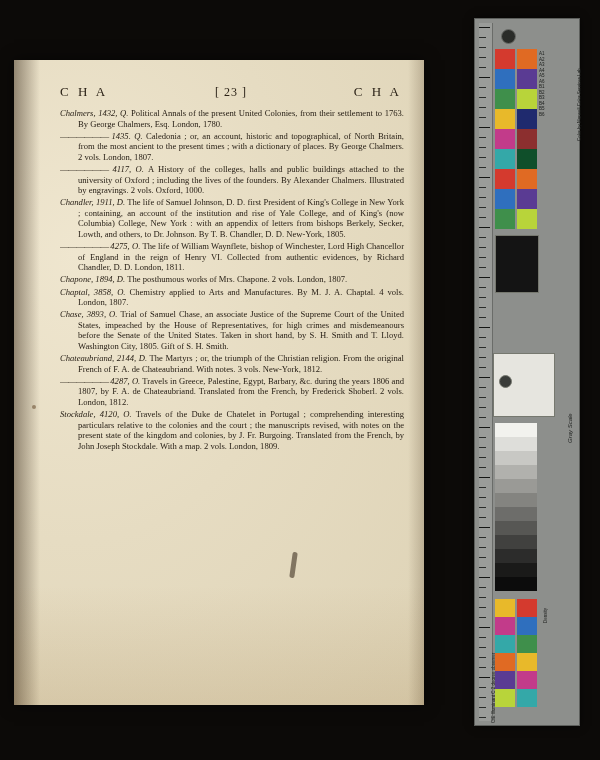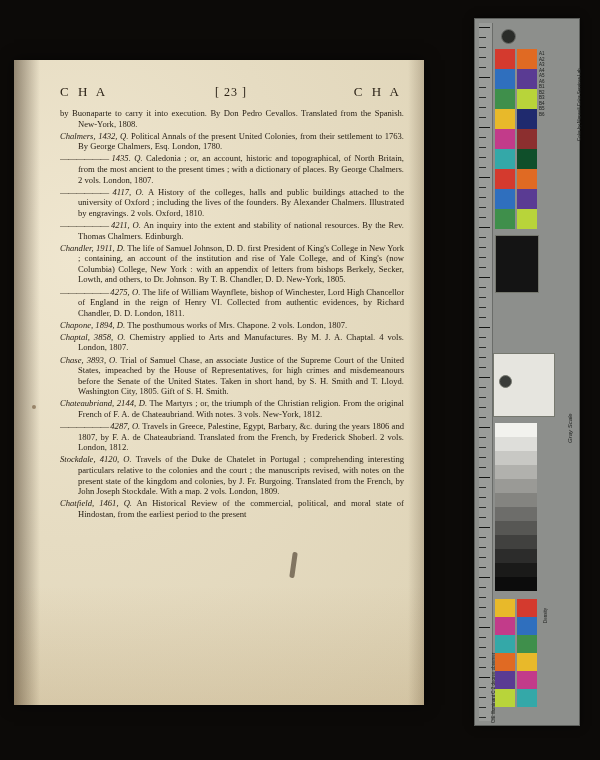--- a/index.html
+++ b/index.html
@@ -220,44 +220,37 @@
     <div id="ink-dot"></div>
 
     <div id="running-head">
       <span>C H A</span>
       <span class="rh-center">[  23  ]</span>
       <span>C H A</span>
     </div>
 
     <div id="text-column">
 
-      <div class="entry">
-        <span class="lead">by Buonaparte to carry it into execution.  By Don Pedro Cevallos.  Translated from the Spanish.  New-York, 1808.</span>
-      </div>
 
       <div class="entry">
         <span class="lead author">Chalmers,</span>
         <span class="author">1432, Q.</span>
         <span>Political Annals of the present United Colonies, from their settlement to 1763.  By George Chalmers, Esq.  London, 1780.</span>
       </div>
 
       <div class="dashentry">
         <span class="dash">——————&nbsp;</span><span class="author">1435. Q.</span>
         <span>Caledonia ; or, an account, historic and topographical, of North Britain, from the most ancient to the present times ; with a dictionary of places.  By George Chalmers.  2 vols.  London, 1807.</span>
       </div>
 
       <div class="dashentry">
         <span class="dash">——————&nbsp;</span><span class="author">4117, O.</span>
-        <span>A History of the colleges, halls and public buildings attached to the university of Oxford ; including the lives of the founders.  By Alexander Chalmers.  Illustrated by engravings.  2 vols.  Oxford, 1810.</span>
-      </div>
-
-      <div class="dashentry">
-        <span class="dash">——————&nbsp;</span><span class="author">4211, O.</span>
-        <span>An inquiry into the extent and stability of national resources.  By the Rev. Thomas Chalmers.  Edinburgh.</span>
-      </div>
+        <span>A History of the colleges, halls and public buildings attached to the university of Oxford ; including the lives of the founders.  By Alexander Chalmers.  Illustrated by engravings.  2 vols.  Oxford, 1000.</span>
+      </div>
+
 
       <div class="entry">
         <span class="lead author">Chandler,</span>
         <span class="author">1911, D.</span>
         <span>The life of Samuel Johnson, D. D. first President of King's College in New York ; containing, an account of the institution and rise of Yale College, and of King's (now Columbia) College, New York : with an appendix of letters from bishops Berkely, Secker, Lowth, and others, to Dr. Johnson.  By T. B. Chandler, D. D.  New-York, 1805.</span>
       </div>
 
       <div class="dashentry">
         <span class="dash">——————&nbsp;</span><span class="author">4275, O.</span>
         <span>The life of William Waynflete, bishop of Winchester, Lord High Chancellor of England in the reign of Henry VI.  Collected from authentic evidences, by Richard Chandler, D. D.  London, 1811.</span>
@@ -292,25 +285,20 @@
         <span class="dash">——————&nbsp;</span><span class="author">4287, O.</span>
         <span>Travels in Greece, Palestine, Egypt, Barbary, &amp;c. during the years 1806 and 1807, by F. A. de Chateaubriand.  Translated from the French, by Frederick Shoberl.  2 vols.  London, 1812.</span>
       </div>
 
       <div class="entry">
         <span class="lead author">Stockdale,</span>
         <span class="author">4120, O.</span>
         <span>Travels of the Duke de Chatelet in Portugal ; comprehending interesting particulars relative to the colonies and the court ; the manuscripts revised, with notes on the present state of the kingdom and colonies, by J. Fr. Burgoing.  Translated from the French, by John Joseph Stockdale.  With a map.  2 vols.  London, 1809.</span>
       </div>
 
-      <div class="entry">
-        <span class="lead author">Chatfield,</span>
-        <span class="author">1461, Q.</span>
-        <span>An Historical Review of the commercial, political, and moral state of Hindostan, from the earliest period to the present</span>
-      </div>
 
     </div>
 
     <div id="ink-mark"></div>
   </div>
 
   <div id="color-target">
     <div id="ct-inner">
 
       <div id="ruler-ticks">

